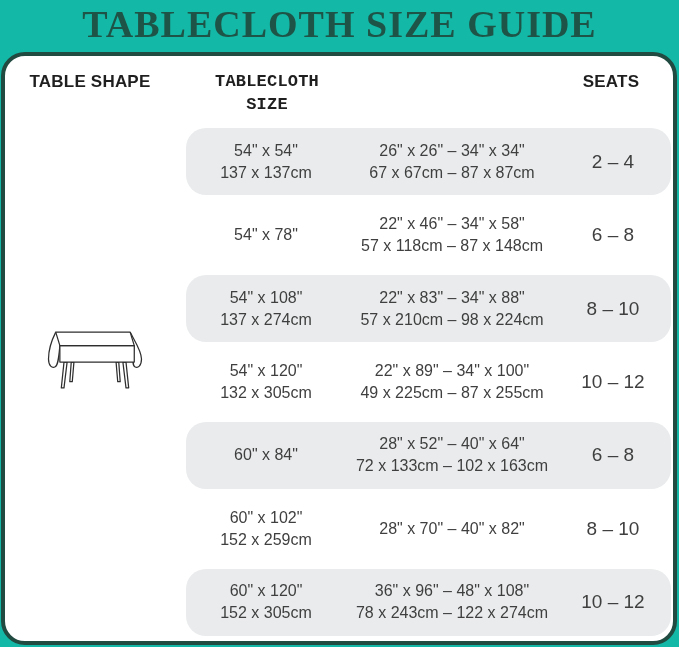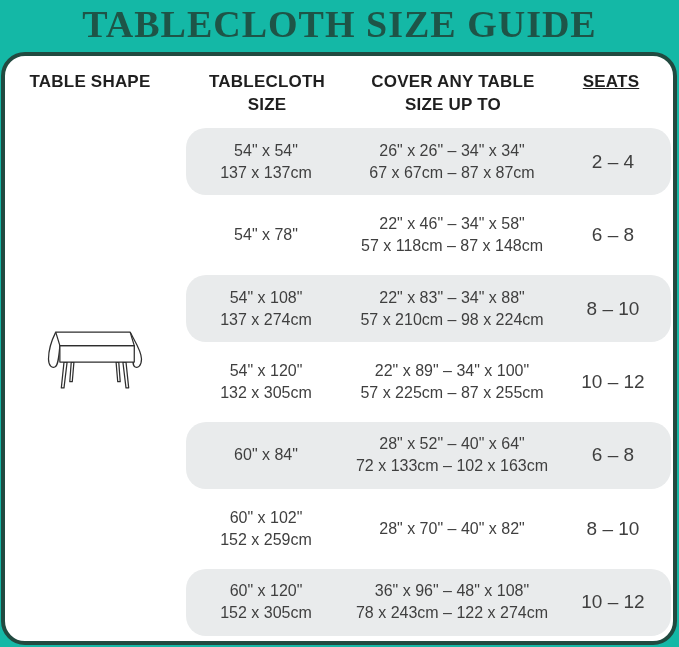--- a/index.html
+++ b/index.html
@@ -38,23 +38,23 @@
     position: absolute;
     top: 14px;
     text-align: center;
     font-weight: 700;
     font-size: 17px;
     line-height: 23px;
     letter-spacing: 0.2px;
     color: var(--header_text, #1f1f1f);
   }
   .h-shape  { left: 15px;  width: 140px; }
-  .h-size   { left: 187px; width: 150px; }
+  .h-size   { left: 187px; width: 150px; font-family: Liberation Mono, monospace; }
   .h-cover  { left: 348px; width: 200px; }
-  .h-seats  { left: 556px; width: 100px; text-decoration: underline; }
+  .h-seats  { left: 556px; width: 100px; }
 
   .rows {
     position: absolute;
     top: 69px;
     left: 0;
     right: 0;
     bottom: 2px;
     display: flex;
     flex-direction: column;
   }
@@ -100,21 +100,20 @@
 <body>
 
 <div class="page">
 
   <h1 class="title">TABLECLOTH SIZE GUIDE</h1>
 
   <div class="card">
 
     <div class="col-header h-shape">TABLE SHAPE</div>
     <div class="col-header h-size">TABLECLOTH SIZE</div>
-    <div class="col-header h-cover">COVER ANY TABLE SIZE UP TO</div>
     <div class="col-header h-seats">SEATS</div>
 
     <svg class="illustration" viewBox="0 0 100 60" fill="none" xmlns="http://www.w3.org/2000/svg">
 
       <polygon points="20,33 23,33 20,58 17.4,58" fill="#ffffff" stroke="#2e2e2e" stroke-width="1.2" stroke-linejoin="round"></polygon>
       <polygon points="27,33 29.6,33 28,52 25.6,52" fill="#ffffff" stroke="#2e2e2e" stroke-width="1.2" stroke-linejoin="round"></polygon>
       <polygon points="77,33 80,33 82.6,58 80,58" fill="#ffffff" stroke="#2e2e2e" stroke-width="1.2" stroke-linejoin="round"></polygon>
       <polygon points="70.4,33 73,33 74.4,52 72,52" fill="#ffffff" stroke="#2e2e2e" stroke-width="1.2" stroke-linejoin="round"></polygon>
 
       <path d="M12,4 C8,12 5,22 5,30 C5,36.5 8.5,39.5 11.5,37.5 C14.5,35.5 15,28 16,17" fill="#ffffff" stroke="#2e2e2e" stroke-width="1.2" stroke-linejoin="round"></path>
@@ -170,21 +169,21 @@
 
   <div class="row">
 
     <div class="cell shape-spacer"></div>
     <div class="cell size">
       <div>54" x 120"</div>
       <div>132 x 305cm</div>
     </div>
     <div class="cell cover">
       <div>22" x 89" – 34" x 100"</div>
-      <div>57 x 225cm – 87 x 255cm</div>
+      <div>49 x 225cm – 87 x 255cm</div>
     </div>
     <div class="cell seats">10 – 12</div>
   </div>
 
   <div class="row shaded">
     <div class="band"></div>
     <div class="cell shape-spacer"></div>
     <div class="cell size">
       <div>60" x 84"</div>
     </div>

